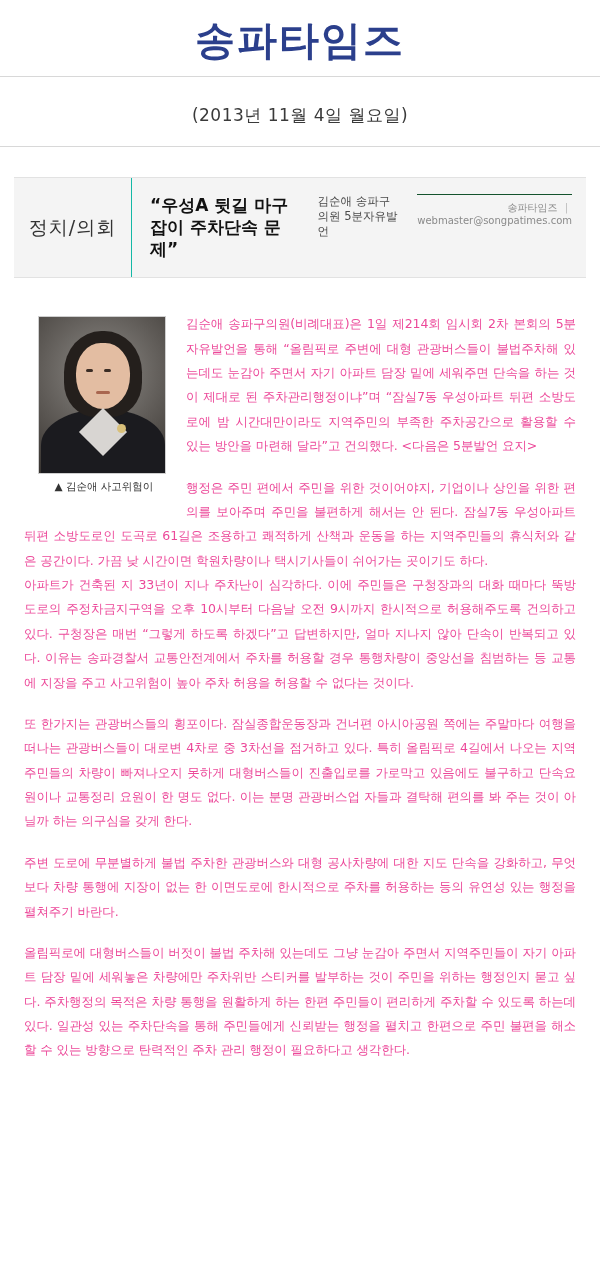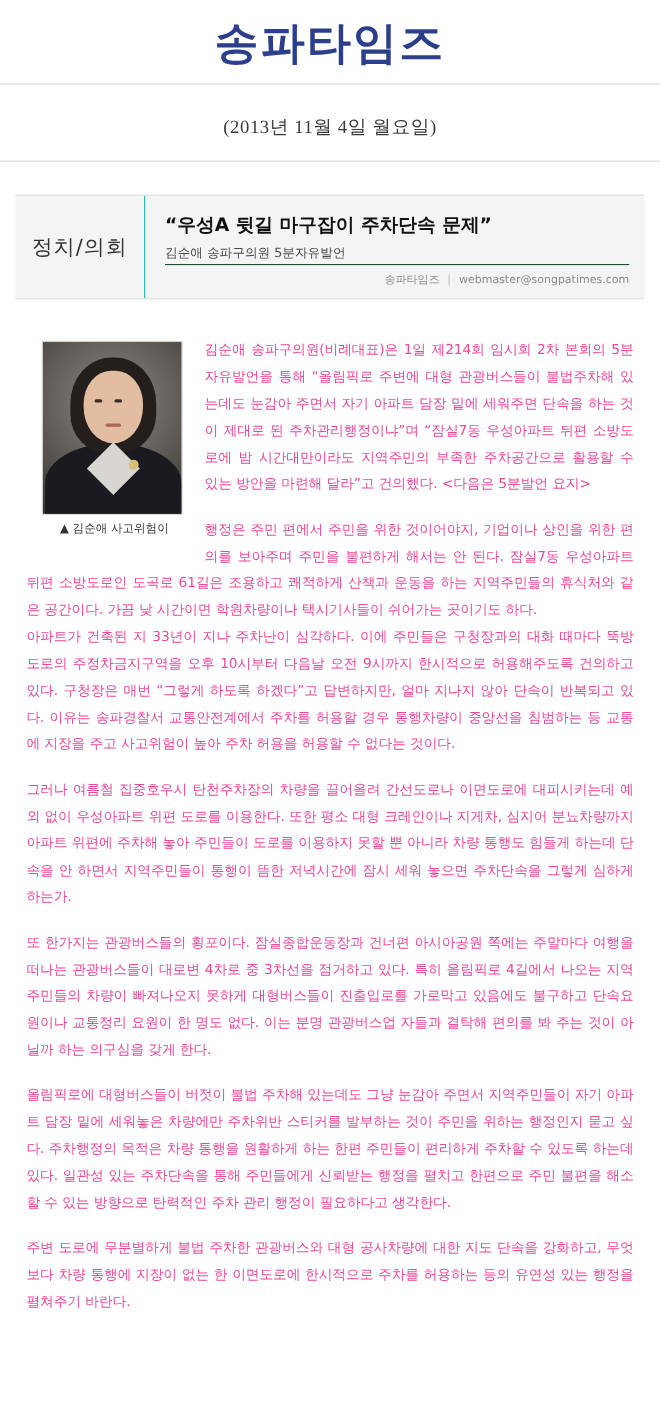--- a/index.html
+++ b/index.html
@@ -40,21 +40,20 @@
     height: 1px;
     background: #d8d8d8;
     margin-top: 14px;
   }
   .issue-date {
     text-align: center;
     font-size: 17px;
     color: #3a3a3a;
     padding: 17px 0 19px 0;
     letter-spacing: 0.5px;
-    font-family: Liberation Serif, serif;
   }
   .date-rule {
     width: 100%;
     height: 1px;
     background: #d8d8d8;
   }
 
   
   .headline-wrap {
     margin: 30px 14px 0 14px;
@@ -73,22 +72,23 @@
     justify-content: center;
     font-size: 19px;
     color: #333;
     letter-spacing: 1px;
     border-right: 1px solid #14b8a6;
   }
   .headline-main {
     flex: 1 1 auto;
     padding: 16px 14px 10px 18px;
     display: flex;
-    flex-direction: column;
+    flex-direction: row;
     justify-content: center;
+    gap: 16px;
   }
   .headline-title {
     font-size: 17px;
     font-weight: bold;
     color: #111111;
     line-height: 1.3;
     margin: 0 0 7px 0;
   }
   .headline-sub {
     font-size: 11.5px;
@@ -248,20 +248,19 @@
           <div class="brooch"></div>
         </div>
         <figcaption class="photo-caption">▲ 김순애 사고위험이</figcaption>
       </figure>
 
       <p class="para">김순애 송파구의원(비례대표)은 1일 제214회 임시회 2차 본회의 5분자유발언을 통해 “올림픽로 주변에 대형 관광버스들이 불법주차해 있는데도 눈감아 주면서 자기 아파트 담장 밑에 세워주면 단속을 하는 것이 제대로 된 주차관리행정이냐”며 “잠실7동 우성아파트 뒤편 소방도로에 밤 시간대만이라도 지역주민의 부족한 주차공간으로 활용할 수 있는 방안을 마련해 달라”고 건의했다. &lt;다음은 5분발언 요지&gt;</p>
       <p class="para">행정은 주민 편에서 주민을 위한 것이어야지, 기업이나 상인을 위한 편의를 보아주며 주민을 불편하게 해서는 안 된다. 잠실7동 우성아파트 뒤편 소방도로인 도곡로 61길은 조용하고 쾌적하게 산책과 운동을 하는 지역주민들의 휴식처와 같은 공간이다. 가끔 낮 시간이면 학원차량이나 택시기사들이 쉬어가는 곳이기도 하다.</p>
     </div>
 
     <p class="para">아파트가 건축된 지 33년이 지나 주차난이 심각하다. 이에 주민들은 구청장과의 대화 때마다 뚝방 도로의 주정차금지구역을 오후 10시부터 다음날 오전 9시까지 한시적으로 허용해주도록 건의하고 있다. 구청장은 매번 “그렇게 하도록 하겠다”고 답변하지만, 얼마 지나지 않아 단속이 반복되고 있다. 이유는 송파경찰서 교통안전계에서 주차를 허용할 경우 통행차량이 중앙선을 침범하는 등 교통에 지장을 주고 사고위험이 높아 주차 허용을 허용할 수 없다는 것이다.</p>
-    <p class="para">그러나 여름철 집중호우시 탄천주차장의 차량을 끌어올려 간선도로나 이면도로에 대피시키는데 예외 없이 우성아파트 위편 도로를 이용한다. 또한 평소 대형 크레인이나 지게차, 심지어 분뇨차량까지 아파트 위편에 주차해 놓아 주민들이 도로를 이용하지 못할 뿐 아니라 차량 통행도 힘들게 하는데 단속을 안 하면서 지역주민들이 통행이 뜸한 저녁시간에 잠시 세워 놓으면 주차단속을 그렇게 심하게 하는가.</p>
     <p class="para">또 한가지는 관광버스들의 횡포이다. 잠실종합운동장과 건너편 아시아공원 쪽에는 주말마다 여행을 떠나는 관광버스들이 대로변 4차로 중 3차선을 점거하고 있다. 특히 올림픽로 4길에서 나오는 지역 주민들의 차량이 빠져나오지 못하게 대형버스들이 진출입로를 가로막고 있음에도 불구하고 단속요원이나 교통정리 요원이 한 명도 없다. 이는 분명 관광버스업 자들과 결탁해 편의를 봐 주는 것이 아닐까 하는 의구심을 갖게 한다.</p>
+    <p class="para">주변 도로에 무분별하게 불법 주차한 관광버스와 대형 공사차량에 대한 지도 단속을 강화하고, 무엇보다 차량 통행에 지장이 없는 한 이면도로에 한시적으로 주차를 허용하는 등의 유연성 있는 행정을 펼쳐주기 바란다.</p>
     <p class="para">올림픽로에 대형버스들이 버젓이 불법 주차해 있는데도 그냥 눈감아 주면서 지역주민들이 자기 아파트 담장 밑에 세워놓은 차량에만 주차위반 스티커를 발부하는 것이 주민을 위하는 행정인지 묻고 싶다. 주차행정의 목적은 차량 통행을 원활하게 하는 한편 주민들이 편리하게 주차할 수 있도록 하는데 있다. 일관성 있는 주차단속을 통해 주민들에게 신뢰받는 행정을 펼치고 한편으로 주민 불편을 해소할 수 있는 방향으로 탄력적인 주차 관리 행정이 필요하다고 생각한다.</p>
-    <p class="para">주변 도로에 무분별하게 불법 주차한 관광버스와 대형 공사차량에 대한 지도 단속을 강화하고, 무엇보다 차량 통행에 지장이 없는 한 이면도로에 한시적으로 주차를 허용하는 등의 유연성 있는 행정을 펼쳐주기 바란다.</p>
   </div>
 
   <div class="bottom-space"></div>
 </div>
 
 </body></html>

